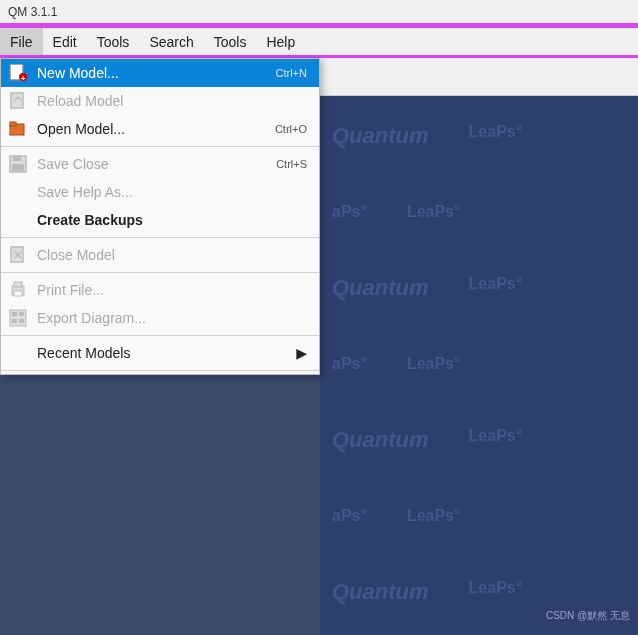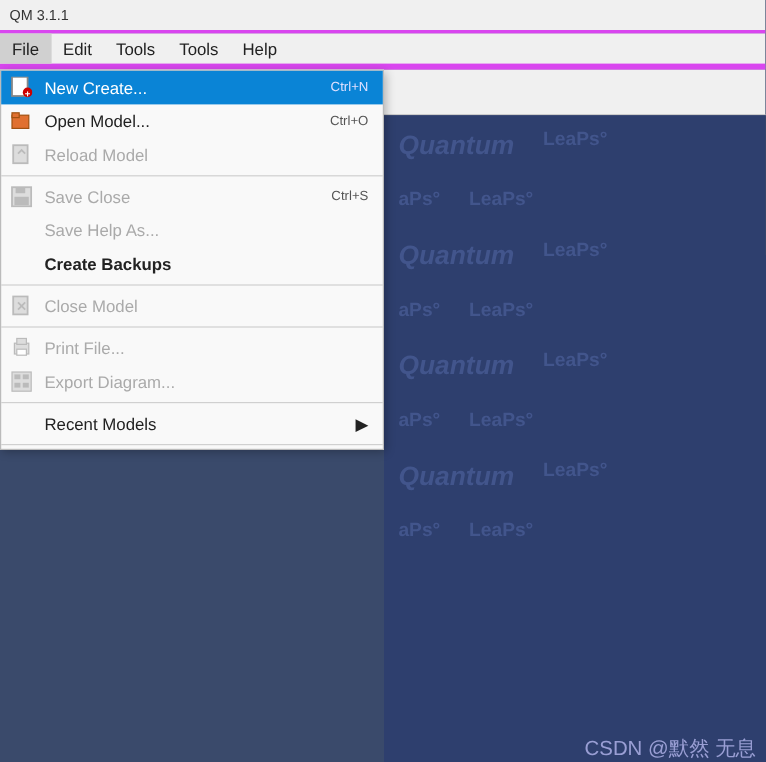--- a/index.html
+++ b/index.html
@@ -13,34 +13,34 @@
       position: relative;
     }
 
     
     .title-bar {
       height: 28px;
       background: #f0f0f0;
       display: flex;
       align-items: center;
       padding: 0 8px;
-      border-bottom: 3px solid #d946ef;
+      border-bottom: 5px solid #d946ef;
     }
     .title-bar-text {
       font-size: 12px;
       color: #333;
     }
 
     
     .menu-bar {
       height: 30px;
       background: #f0f0f0;
       display: flex;
       align-items: center;
-      border-bottom: 5px solid #d946ef;
+      border-bottom: 3px solid #d946ef;
       position: relative;
     }
     .menu-item {
       padding: 4px 10px;
       cursor: pointer;
       font-size: 14px;
       color: #222;
       height: 100%;
       display: flex;
       align-items: center;
@@ -151,91 +151,92 @@
     }
     .watermark-grid {
       position: absolute;
       inset: 0;
       display: flex;
       flex-direction: column;
       gap: 0;
     }
     .watermark-row {
       display: flex;
-      gap: 0;
-      padding: 8px 0;
+      gap: 16px;
+      padding: 23px 0;
     }
     .watermark-text {
       color: rgba(80, 100, 160, 0.6);
       font-size: 22px;
       font-style: italic;
       font-weight: bold;
       padding: 4px 12px;
       user-select: none;
     }
     .watermark-text.small {
       font-size: 16px;
       font-style: normal;
     }
 
     .csdn-badge {
       position: absolute;
-      bottom: 0;
+      bottom: 12px;
       right: 8px;
       color: rgba(200, 200, 255, 0.7);
-      font-size: 17px;
+      font-size: 10px;
     }
   </style>
 </head>
 <body>
 
 <div class="title-bar">
   <span class="title-bar-text">QM 3.1.1</span>
 </div>
 
 <div class="menu-bar">
   <div class="menu-item active">File</div>
   <div class="menu-item">Edit</div>
   <div class="menu-item">Tools</div>
+  <div class="menu-item">Search</div>
   <div class="menu-item">Tools</div>
   <div class="menu-item">Help</div>
 
   <div class="dropdown-menu">
 
     <div class="dropdown-item highlighted">
       <span class="dropdown-icon">
         <svg width="18" height="18" viewBox="0 0 18 18">
           <rect x="1" y="0" width="13" height="16" fill="white" stroke="#888" stroke-width="1.5"></rect>
           <circle cx="14" cy="13" r="4" fill="#cc0000"></circle>
           <text x="14" y="16.5" text-anchor="middle" fill="white" font-size="8" font-weight="bold">+</text>
         </svg>
       </span>
-      <span>New Create...</span>
+      <span>New Model...</span>
       <span class="shortcut">Ctrl+N</span>
+    </div>
+
+    <div class="dropdown-item disabled">
+      <span class="dropdown-icon">
+        <svg width="18" height="18" viewBox="0 0 18 18">
+          <rect x="2" y="1" width="12" height="15" fill="#ddd" stroke="#bbb" stroke-width="1.5"></rect>
+          <path d="M6 8 L9 5 L12 8" fill="none" stroke="#bbb" stroke-width="1.5"></path>
+        </svg>
+      </span>
+      <span>Reload Model</span>
     </div>
 
     <div class="dropdown-item">
       <span class="dropdown-icon">
         <svg width="18" height="18" viewBox="0 0 18 18">
           <rect x="1" y="4" width="14" height="11" fill="#e07030" stroke="#a05010" stroke-width="1"></rect>
           <rect x="1" y="2" width="6" height="4" fill="#e07030" stroke="#a05010" stroke-width="1"></rect>
         </svg>
       </span>
       <span>Open Model...</span>
       <span class="shortcut">Ctrl+O</span>
-    </div>
-
-    <div class="dropdown-item disabled">
-      <span class="dropdown-icon">
-        <svg width="18" height="18" viewBox="0 0 18 18">
-          <rect x="2" y="1" width="12" height="15" fill="#ddd" stroke="#bbb" stroke-width="1.5"></rect>
-          <path d="M6 8 L9 5 L12 8" fill="none" stroke="#bbb" stroke-width="1.5"></path>
-        </svg>
-      </span>
-      <span>Reload Model</span>
     </div>
 
     <div class="dropdown-separator"></div>
 
     <div class="dropdown-item disabled">
       <span class="dropdown-icon">
         <svg width="18" height="18" viewBox="0 0 18 18">
           <rect x="1" y="1" width="16" height="16" fill="#ddd" stroke="#bbb" stroke-width="1.5"></rect>
           <rect x="4" y="1" width="8" height="5" fill="#bbb"></rect>
           <rect x="3" y="9" width="12" height="7" fill="#bbb"></rect>

